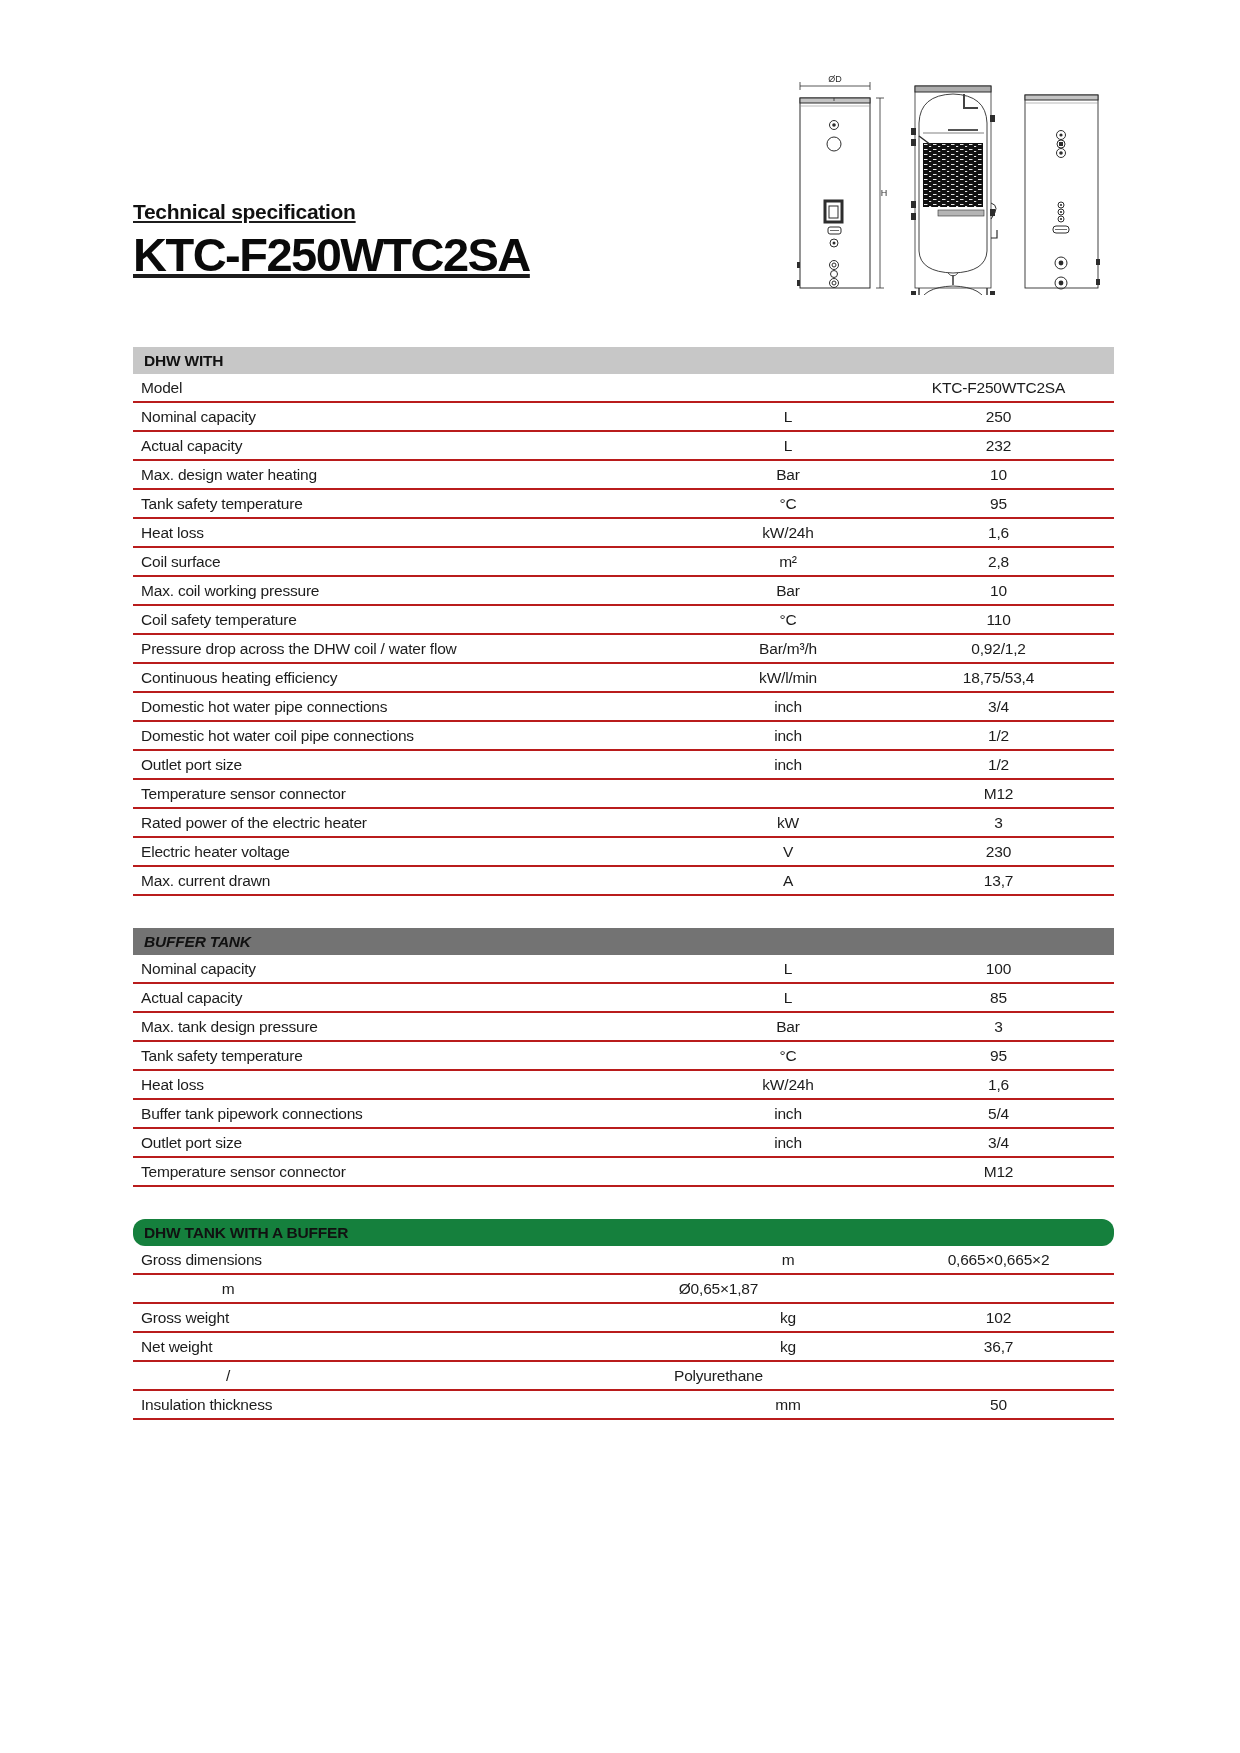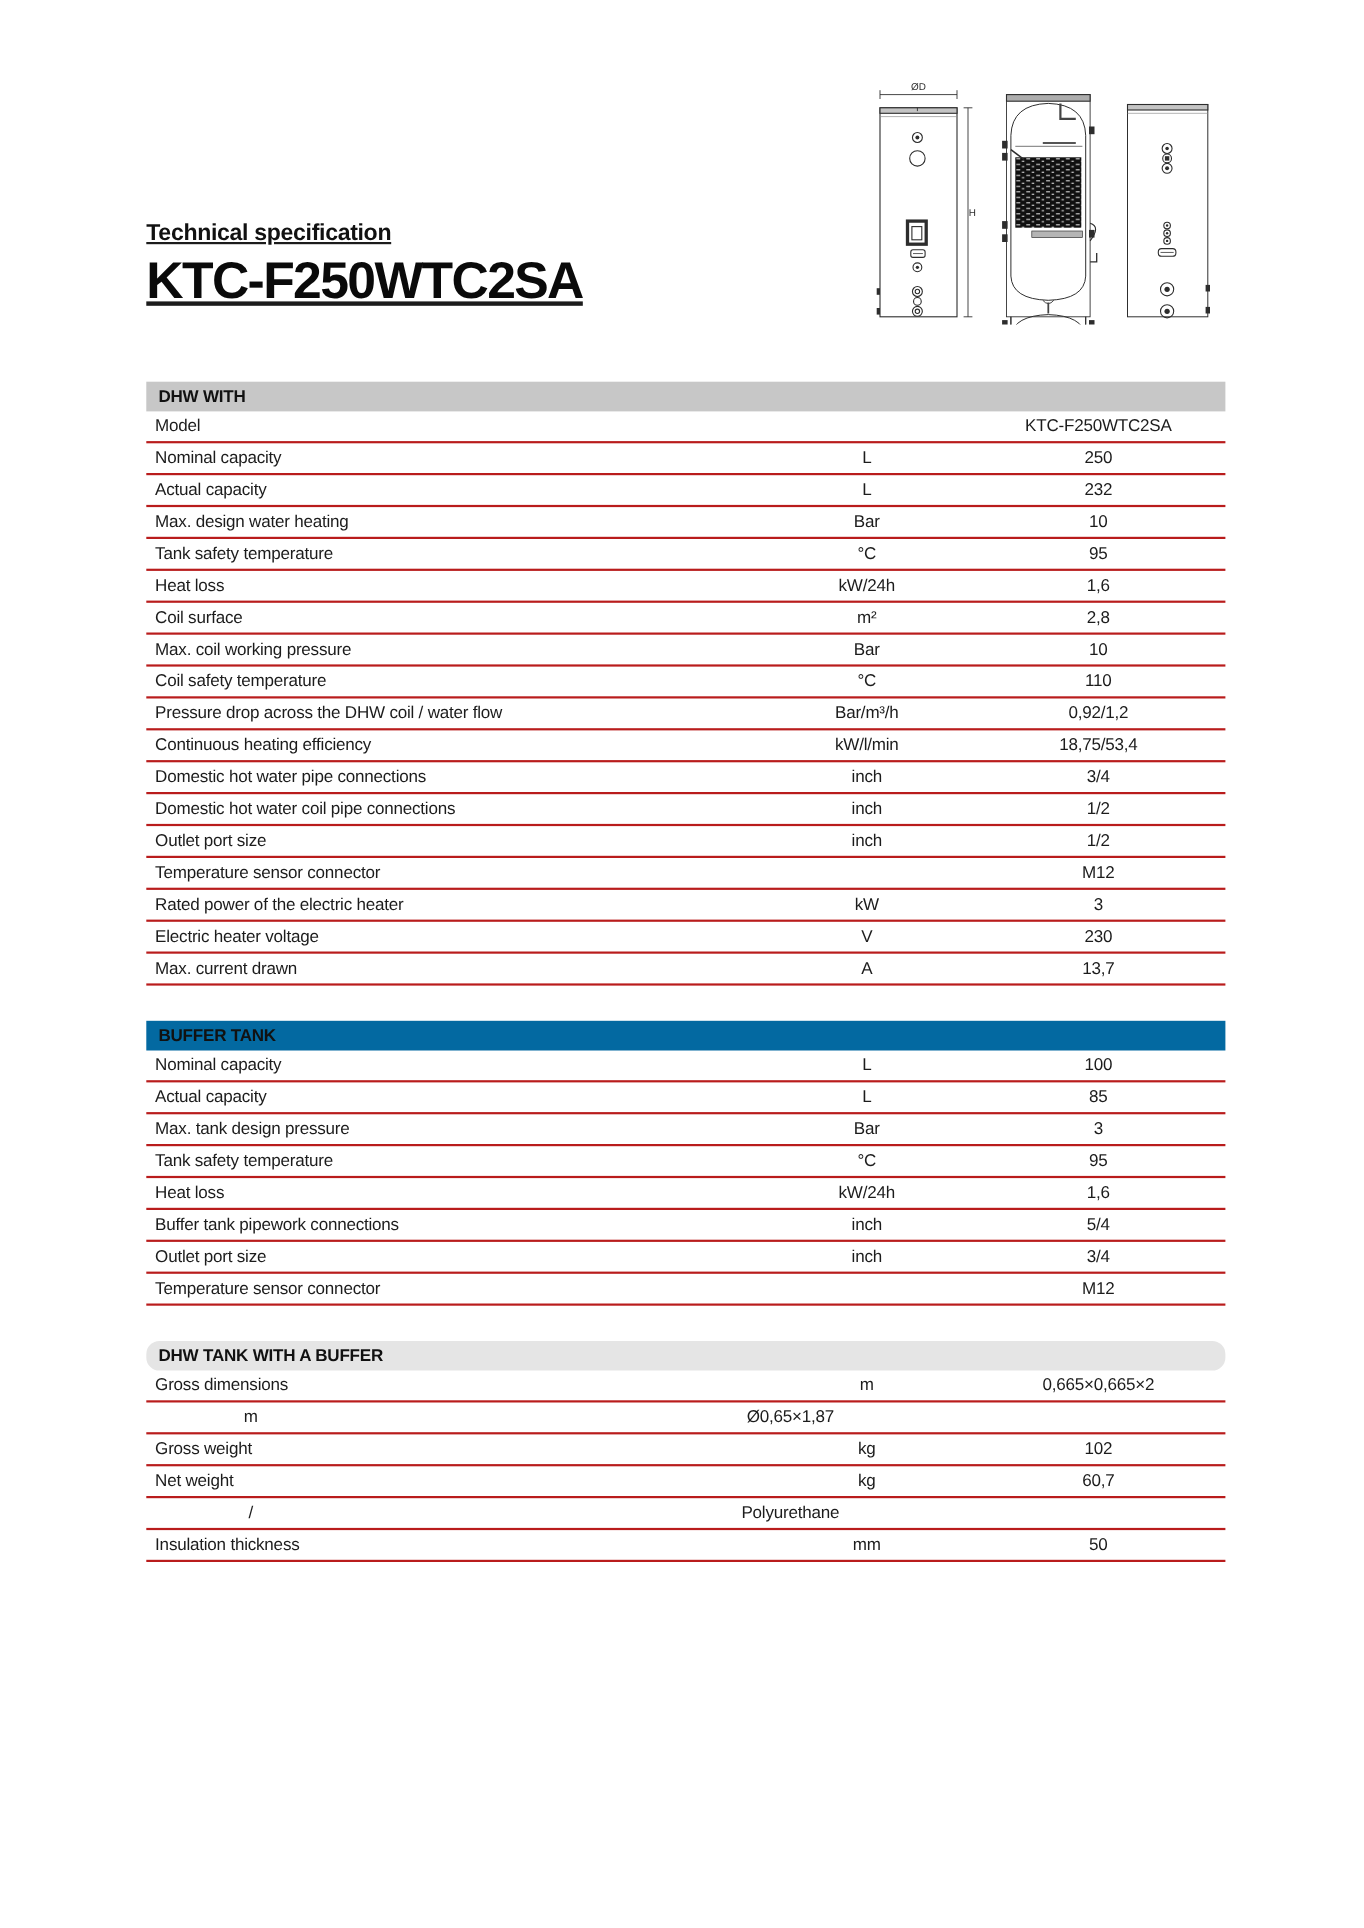--- a/index.html
+++ b/index.html
@@ -256,21 +256,21 @@
           <span class="cell-unit">V</span>
           <span class="cell-value">230</span>
         </div>
         <div class="spec-row">
           <span class="cell-label">Max. current drawn</span>
           <span class="cell-unit">A</span>
           <span class="cell-value">13,7</span>
         </div>
       </div>
       <div class="spec-section">
-        <div class="section-header" style="background: #0369a1;">BUFFER TANK</div>
+        <div class="section-header" style="background: #737373; font-style: italic;">BUFFER TANK</div>
         <div class="spec-row">
           <span class="cell-label">Nominal capacity</span>
           <span class="cell-unit">L</span>
           <span class="cell-value">100</span>
         </div>
         <div class="spec-row">
           <span class="cell-label">Actual capacity</span>
           <span class="cell-unit">L</span>
           <span class="cell-value">85</span>
         </div>
@@ -299,39 +299,39 @@
           <span class="cell-unit">inch</span>
           <span class="cell-value">3/4</span>
         </div>
         <div class="spec-row">
           <span class="cell-label">Temperature sensor connector</span>
           <span class="cell-unit"></span>
           <span class="cell-value">M12</span>
         </div>
       </div>
       <div class="spec-section">
-        <div class="section-header" style="background: #e5e5e5; border-radius: 12px;">DHW TANK WITH A BUFFER</div>
+        <div class="section-header" style="background: #15803d; border-radius: 12px;">DHW TANK WITH A BUFFER</div>
         <div class="spec-row">
           <span class="cell-label">Gross dimensions</span>
           <span class="cell-unit">m</span>
           <span class="cell-value">0,665×0,665×2</span>
         </div>
         <div class="spec-row">
           <span class="cell-unit">m</span>
           <span class="cell-value">Ø0,65×1,87</span>
         </div>
         <div class="spec-row">
           <span class="cell-label">Gross weight</span>
           <span class="cell-unit">kg</span>
           <span class="cell-value">102</span>
         </div>
         <div class="spec-row">
           <span class="cell-label">Net weight</span>
           <span class="cell-unit">kg</span>
-          <span class="cell-value">60,7</span>
+          <span class="cell-value">36,7</span>
         </div>
         <div class="spec-row">
           <span class="cell-unit">/</span>
           <span class="cell-value">Polyurethane</span>
         </div>
         <div class="spec-row">
           <span class="cell-label">Insulation thickness</span>
           <span class="cell-unit">mm</span>
           <span class="cell-value">50</span>
         </div>

